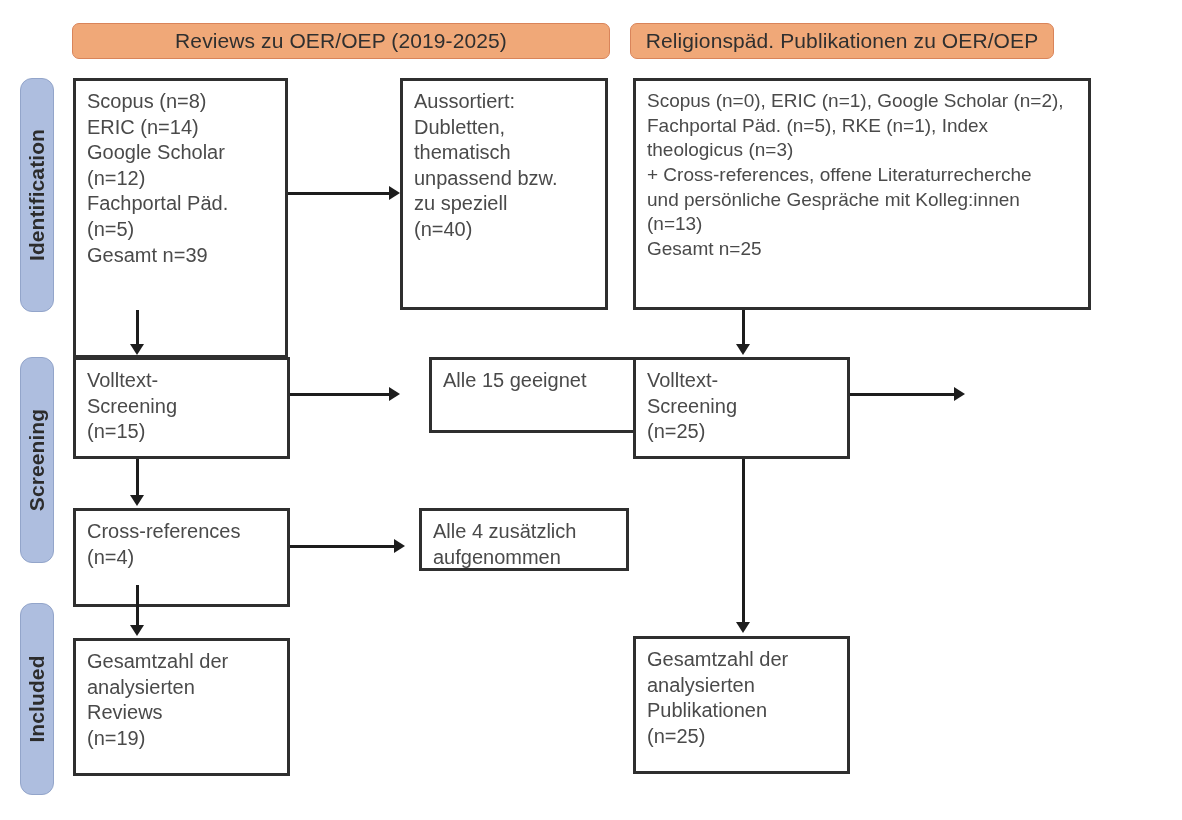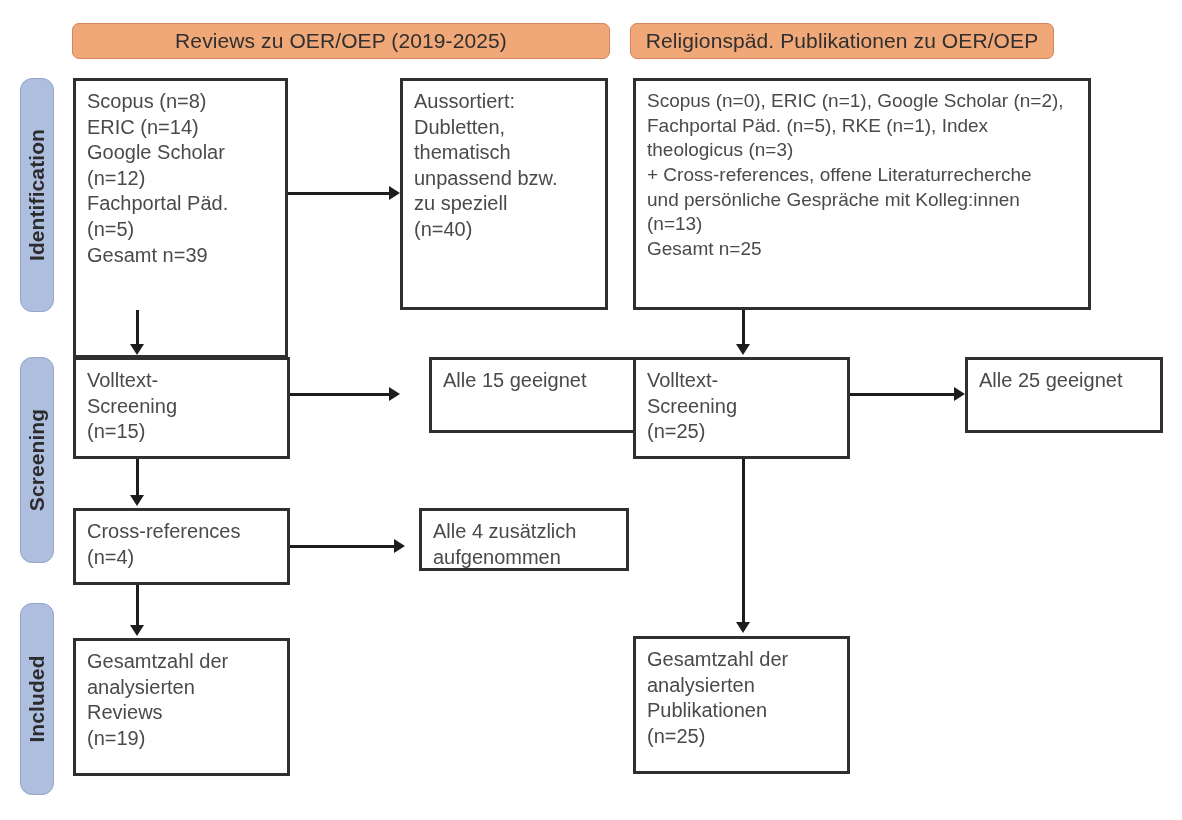--- a/index.html
+++ b/index.html
@@ -145,21 +145,21 @@
 (n=15)</div>
 
   <div class="fbox" style="left:400px; top:357px; width:210px; height:76px;margin-left:29px;">Alle 15 geeignet</div>
 
   <div class="hline" style="left:290px; top:393px; width:101px;"></div>
   <div class="arrow-right" style="left:389px; top:387px;"></div>
 
   <div class="vline" style="left:136px; top:459px; width:3px; height:38px;"></div>
   <div class="arrow-down" style="left:130px; top:495px;"></div>
 
-  <div class="fbox" style="left:73px; top:508px; width:217px; height:77px;">Cross-references
+  <div class="fbox" style="left:73px; top:508px; width:217px; height:99px;">Cross-references
 (n=4)</div>
 
   <div class="fbox" style="left:419px; top:508px; width:210px; height:63px;">Alle 4 zusätzlich
 aufgenommen</div>
 
   <div class="hline" style="left:290px; top:545px; width:106px;"></div>
   <div class="arrow-right" style="left:394px; top:539px;"></div>
 
   <div class="vline" style="left:136px; top:585px; width:3px; height:42px;"></div>
   <div class="arrow-down" style="left:130px; top:625px;"></div>
@@ -177,21 +177,20 @@
 (n=13)
 Gesamt n=25</div>
 
   <div class="vline" style="left:742px; top:310px; width:3px; height:36px;"></div>
   <div class="arrow-down" style="left:736px; top:344px;"></div>
 
   <div class="fbox" style="left:633px; top:357px; width:217px; height:102px;">Volltext-
 Screening
 (n=25)</div>
 
-  <div class="fbox" style="left:965px; top:357px; width:198px; height:76px;">Alle 25 geeignet</div>
 
   <div class="hline" style="left:850px; top:393px; width:106px;"></div>
   <div class="arrow-right" style="left:954px; top:387px;"></div>
 
   <div class="vline" style="left:742px; top:459px; width:3px; height:165px;"></div>
   <div class="arrow-down" style="left:736px; top:622px;"></div>
 
   <div class="fbox" style="left:633px; top:636px; width:217px; height:138px;">Gesamtzahl der
 analysierten
 Publikationen

